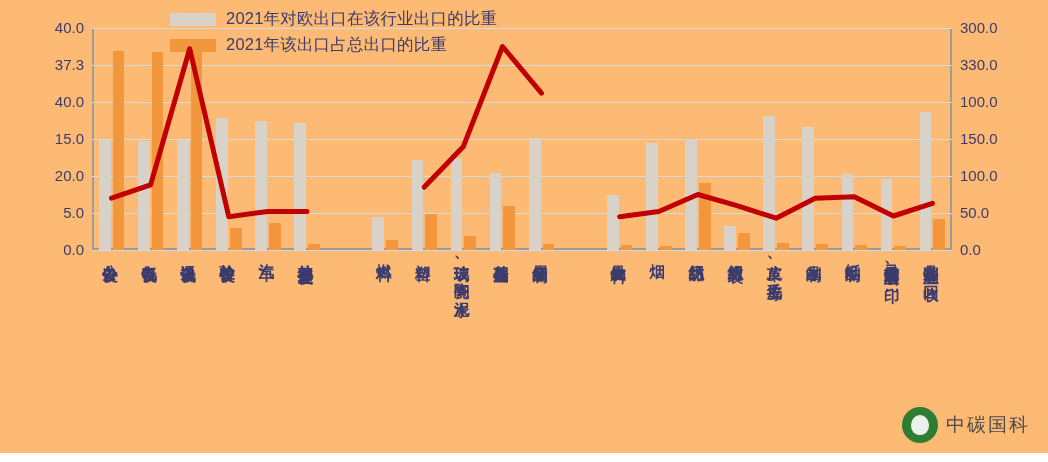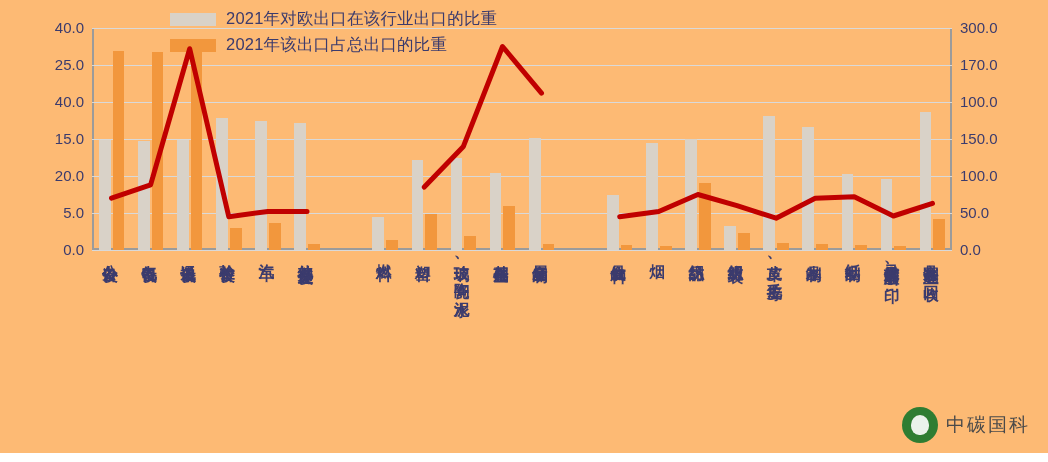--- a/index.html
+++ b/index.html
@@ -182,22 +182,22 @@
       <div class="gridline" style="top: 148px;"></div>
       <div class="ytick left" style="top: 139px;">20.0</div>
       <div class="ytick right" style="top: 139px;">100.0</div>
       <div class="gridline" style="top: 111px;"></div>
       <div class="ytick left" style="top: 102px;">15.0</div>
       <div class="ytick right" style="top: 102px;">150.0</div>
       <div class="gridline" style="top: 74px;"></div>
       <div class="ytick left" style="top: 65px;">40.0</div>
       <div class="ytick right" style="top: 65px;">100.0</div>
       <div class="gridline" style="top: 37px;"></div>
-      <div class="ytick left" style="top: 28px;">25.0</div>
-      <div class="ytick right" style="top: 28px;">170.0</div>
+      <div class="ytick left" style="top: 28px;">37.3</div>
+      <div class="ytick right" style="top: 28px;">330.0</div>
       <div class="gridline" style="top: 0px;"></div>
       <div class="ytick left" style="top: -9px;">40.0</div>
       <div class="ytick right" style="top: -9px; text-align: right;">300.0</div>
       <div class="bar gray" style="left: 6.81818px; width: 11.7273px; height: 110.26px;"></div>
       <div class="bar orange" style="left: 20.5455px; width: 11.7273px; height: 199.06px;"></div>
       <div class="bar gray" style="left: 45.9091px; width: 11.7273px; height: 108.78px;"></div>
       <div class="bar orange" style="left: 59.6364px; width: 11.7273px; height: 198.32px;"></div>
       <div class="bar gray" style="left: 85px; width: 11.7273px; height: 109.52px;"></div>
       <div class="bar orange" style="left: 98.7273px; width: 11.7273px; height: 199.8px;"></div>
       <div class="bar gray" style="left: 124.091px; width: 11.7273px; height: 131.72px;"></div>

